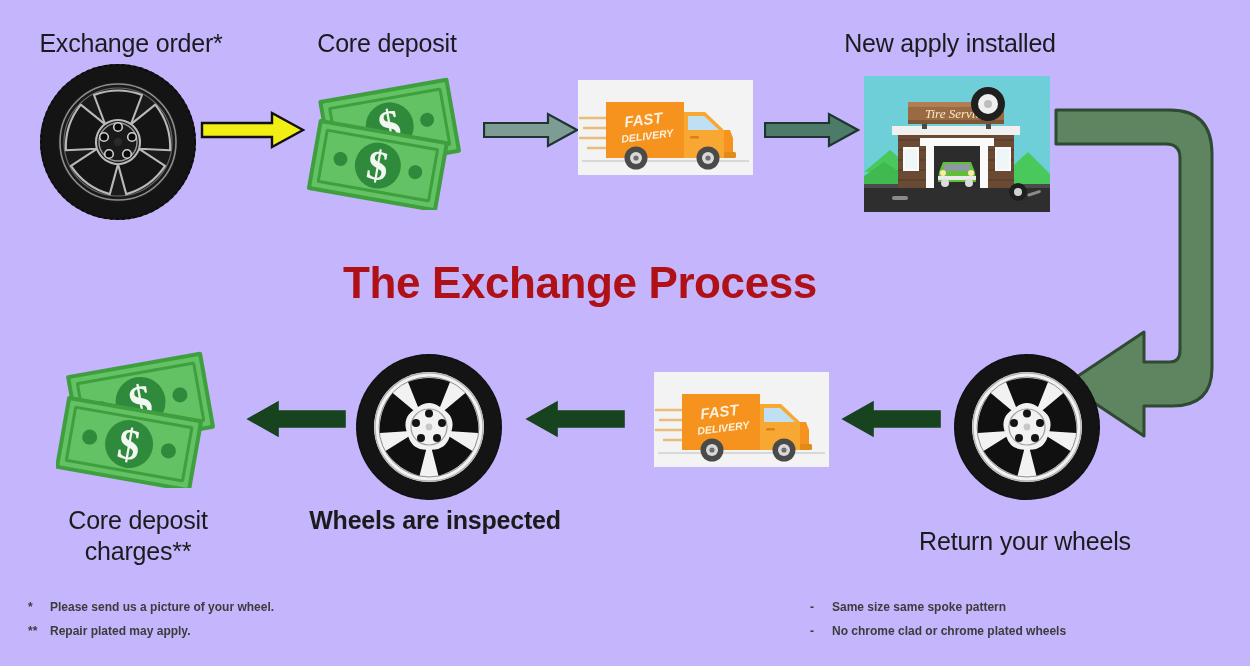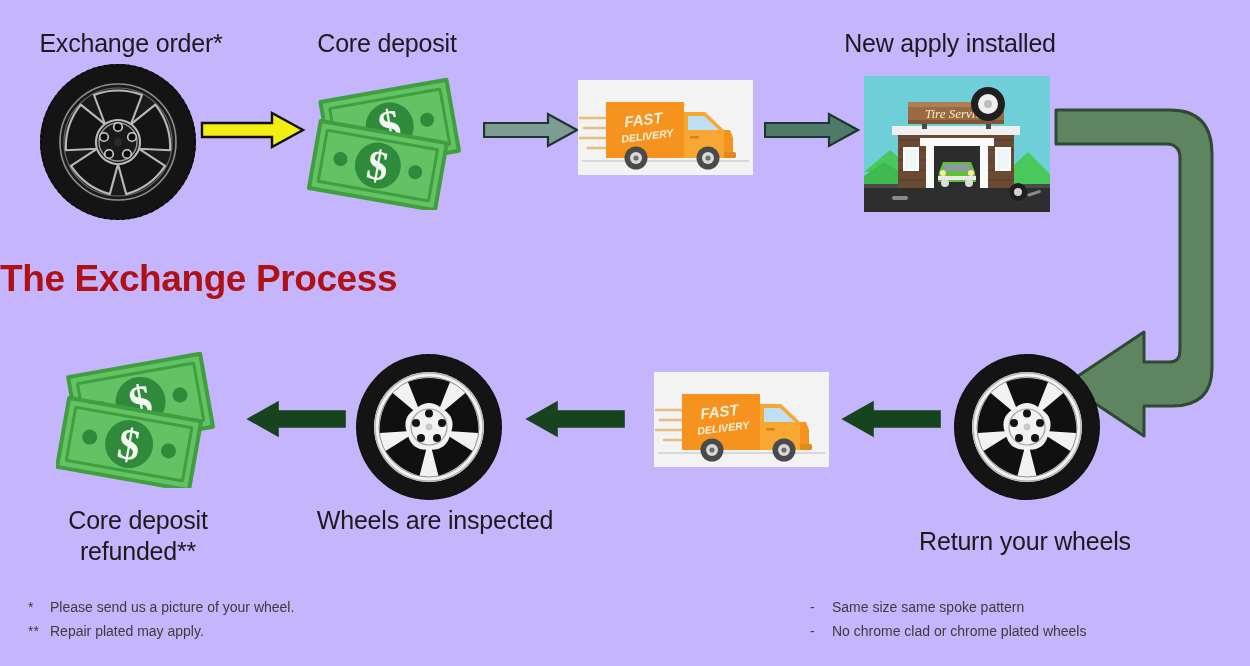--- a/index.html
+++ b/index.html
@@ -27,32 +27,32 @@
     line-height: 31px;
     font-weight: 400;
     text-align: center;
     letter-spacing: -0.2px;
     white-space: nowrap;
   }
   .step-label.wrap { white-space: normal; }
 
   .title {
     color: #b01116;
-    font-size: 37px;
+    font-size: 44px;
     font-weight: 700;
     letter-spacing: -0.4px;
-    text-align: left;
+    text-align: center;
     white-space: nowrap;
   }
 
   .note {
     color: #3c3c3c;
-    font-size: 14px;
+    font-size: 12px;
     line-height: 24px;
-    font-weight: 400;
+    font-weight: 700;
     white-space: nowrap;
   }
   .note-marker {
     display: inline-block;
     width: 22px;
   }
 
   
   .gfx { display: block; }
 
@@ -392,21 +392,21 @@
         <circle cx="75" cy="61.5" r="4"></circle>
         <circle cx="88" cy="71" r="4"></circle>
         <circle cx="83" cy="86" r="4"></circle>
         <circle cx="67" cy="86" r="4"></circle>
         <circle cx="62" cy="71" r="4"></circle>
       </g>
       <circle cx="75" cy="75" r="3.4" fill="#c8c8c8"></circle>
     </svg>
   </div>
 
-  <div class="abs step-label" style="left:300px; top:505px; width:270px;">Wheels are inspected</div>
+  <div class="abs step-label" style="left:300px; top:505px; width:270px;font-weight:bold;">Wheels are inspected</div>
 
   <div class="abs" style="left:246px; top:400px;">
     <svg class="gfx" width="100" height="38" viewBox="0 0 100 38">
       <path d="M 99,11 L 32,11 L 32,2 L 2,19 L 32,36 L 32,27 L 99,27 Z" fill="#17431f" stroke="#17431f" stroke-width="1.6" stroke-linejoin="miter"></path>
     </svg>
   </div>
 
   <div class="abs" style="left:56px; top:348px;">
     <svg class="gfx" width="180" height="140" viewBox="0 0 180 140">
       <g transform="rotate(-10 90 56)">
@@ -425,21 +425,21 @@
         <circle cx="73" cy="99" r="24" fill="#2f8a3c"></circle>
         <text x="73" y="114" font-family="'Liberation Serif', serif" font-size="44" font-weight="bold" fill="#f2f7f2" text-anchor="middle">$</text>
         <circle cx="33" cy="99" r="7.5" fill="#2f8a3c"></circle>
         <circle cx="113" cy="99" r="7.5" fill="#2f8a3c"></circle>
       </g>
     </svg>
   </div>
 
   <div class="abs step-label wrap" style="left:18px; top:505px; width:240px;">
     <span>Core deposit</span><br>
-    <span>refunded**</span>
+    <span>charges**</span>
   </div>
 
   <div class="abs" style="left:28px; top:595px;">
     <div class="note">
       <span class="note-marker">*</span><span>Please send us a picture of your wheel.</span>
     </div>
     <div class="note">
       <span class="note-marker">**</span><span>Repair plated may apply.</span>
     </div>
   </div>

